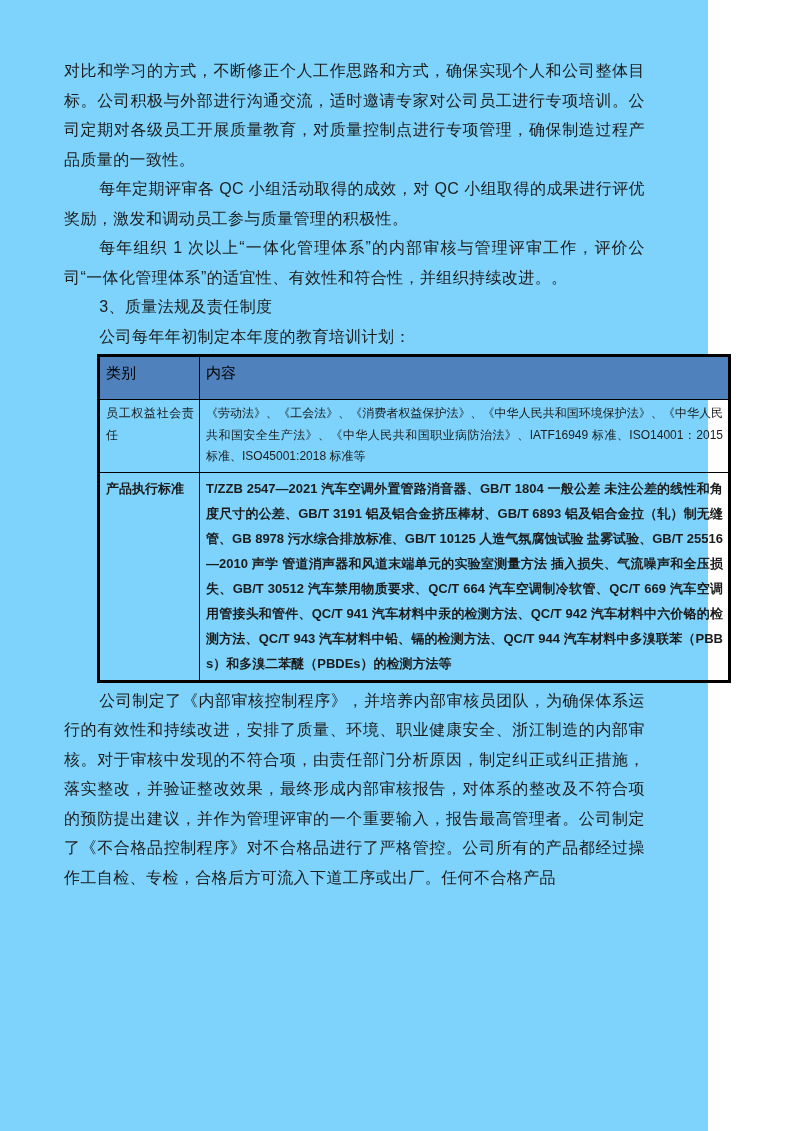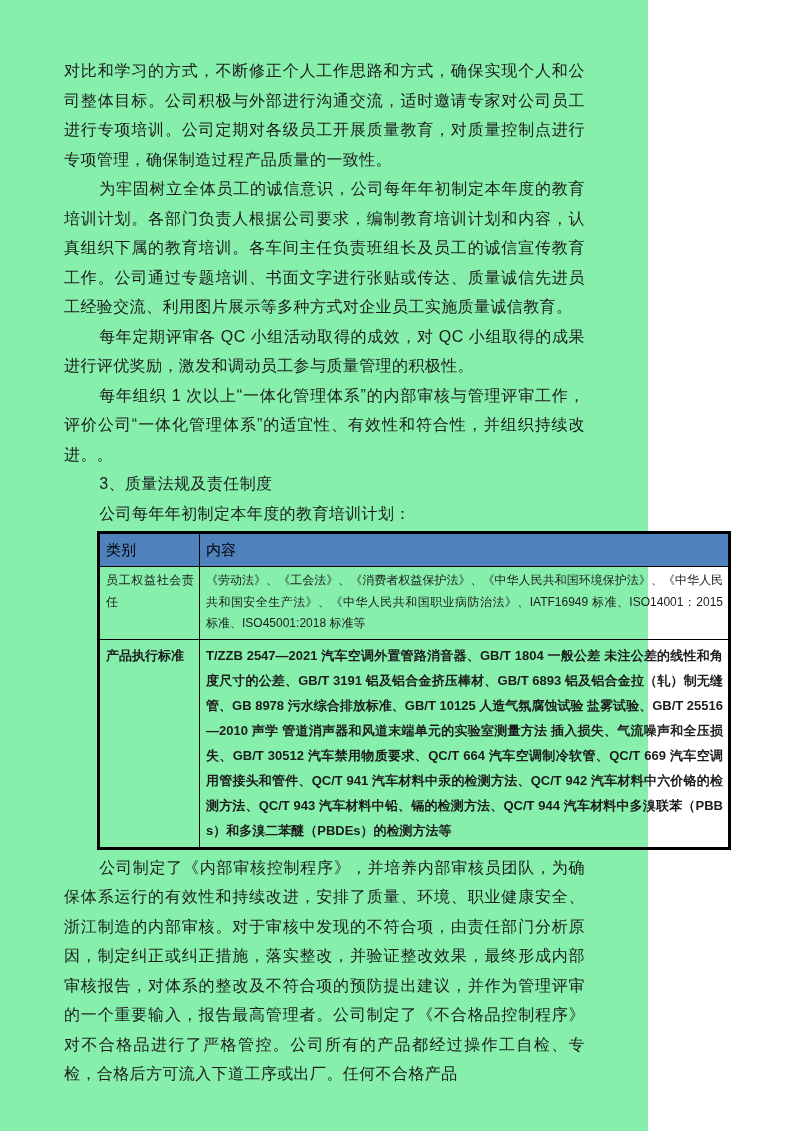--- a/index.html
+++ b/index.html
@@ -9,24 +9,24 @@
   }
   body {
     width: 800px;
     height: 1131px;
     overflow: hidden;
     font-family: "Liberation Sans", sans-serif;
     color: #1c1c1c;
   }
   .page {
     box-sizing: border-box;
-    width: 648px;
+    width: 708px;
     height: 1131px;
     padding: 56px 63px 0 64px;
-    background: #86efac;
+    background: #7dd3fc;
   }
   .para {
     margin: 0;
     font-size: 16px;
     line-height: 29.5px;
     text-align: justify;
     text-justify: inter-ideograph;
     letter-spacing: 0.4px;
     word-break: break-all;
   }
@@ -47,41 +47,40 @@
     text-align: justify;
     text-justify: inter-ideograph;
     word-break: break-all;
   }
   td.col-category { width: 88px; }
   tr.head-row td {
     background: #4F81BD;
     font-size: 15px;
     line-height: 22px;
     padding-top: 5px;
-    padding-bottom: 5px;
+    padding-bottom: 15px;
     color: #000000;
   }
   tr.body-row-1 td {
     font-size: 12px;
     line-height: 21.5px;
   }
   tr.body-row-2 td {
     font-size: 13px;
     line-height: 25px;
     font-weight: bold;
   }
 </style>
 </head>
 <body>
 
 <div class="page">
 
   <p class="para">对比和学习的方式，不断修正个人工作思路和方式，确保实现个人和公司整体目标。公司积极与外部进行沟通交流，适时邀请专家对公司员工进行专项培训。公司定期对各级员工开展质量教育，对质量控制点进行专项管理，确保制造过程产品质量的一致性。</p>
 
-  <p class="para indent">为牢固树立全体员工的诚信意识，公司每年年初制定本年度的教育培训计划。各部门负责人根据公司要求，编制教育培训计划和内容，认真组织下属的教育培训。各车间主任负责班组长及员工的诚信宣传教育工作。公司通过专题培训、书面文字进行张贴或传达、质量诚信先进员工经验交流、利用图片展示等多种方式对企业员工实施质量诚信教育。</p>
 
   <p class="para indent">每年定期评审各 QC 小组活动取得的成效，对 QC 小组取得的成果进行评优奖励，激发和调动员工参与质量管理的积极性。</p>
 
   <p class="para indent">每年组织 1 次以上“一体化管理体系”的内部审核与管理评审工作，评价公司“一体化管理体系”的适宜性、有效性和符合性，并组织持续改进。。</p>
 
   <p class="para indent">3、质量法规及责任制度</p>
 
 
   <p class="para indent">公司每年年初制定本年度的教育培训计划：</p>
 

